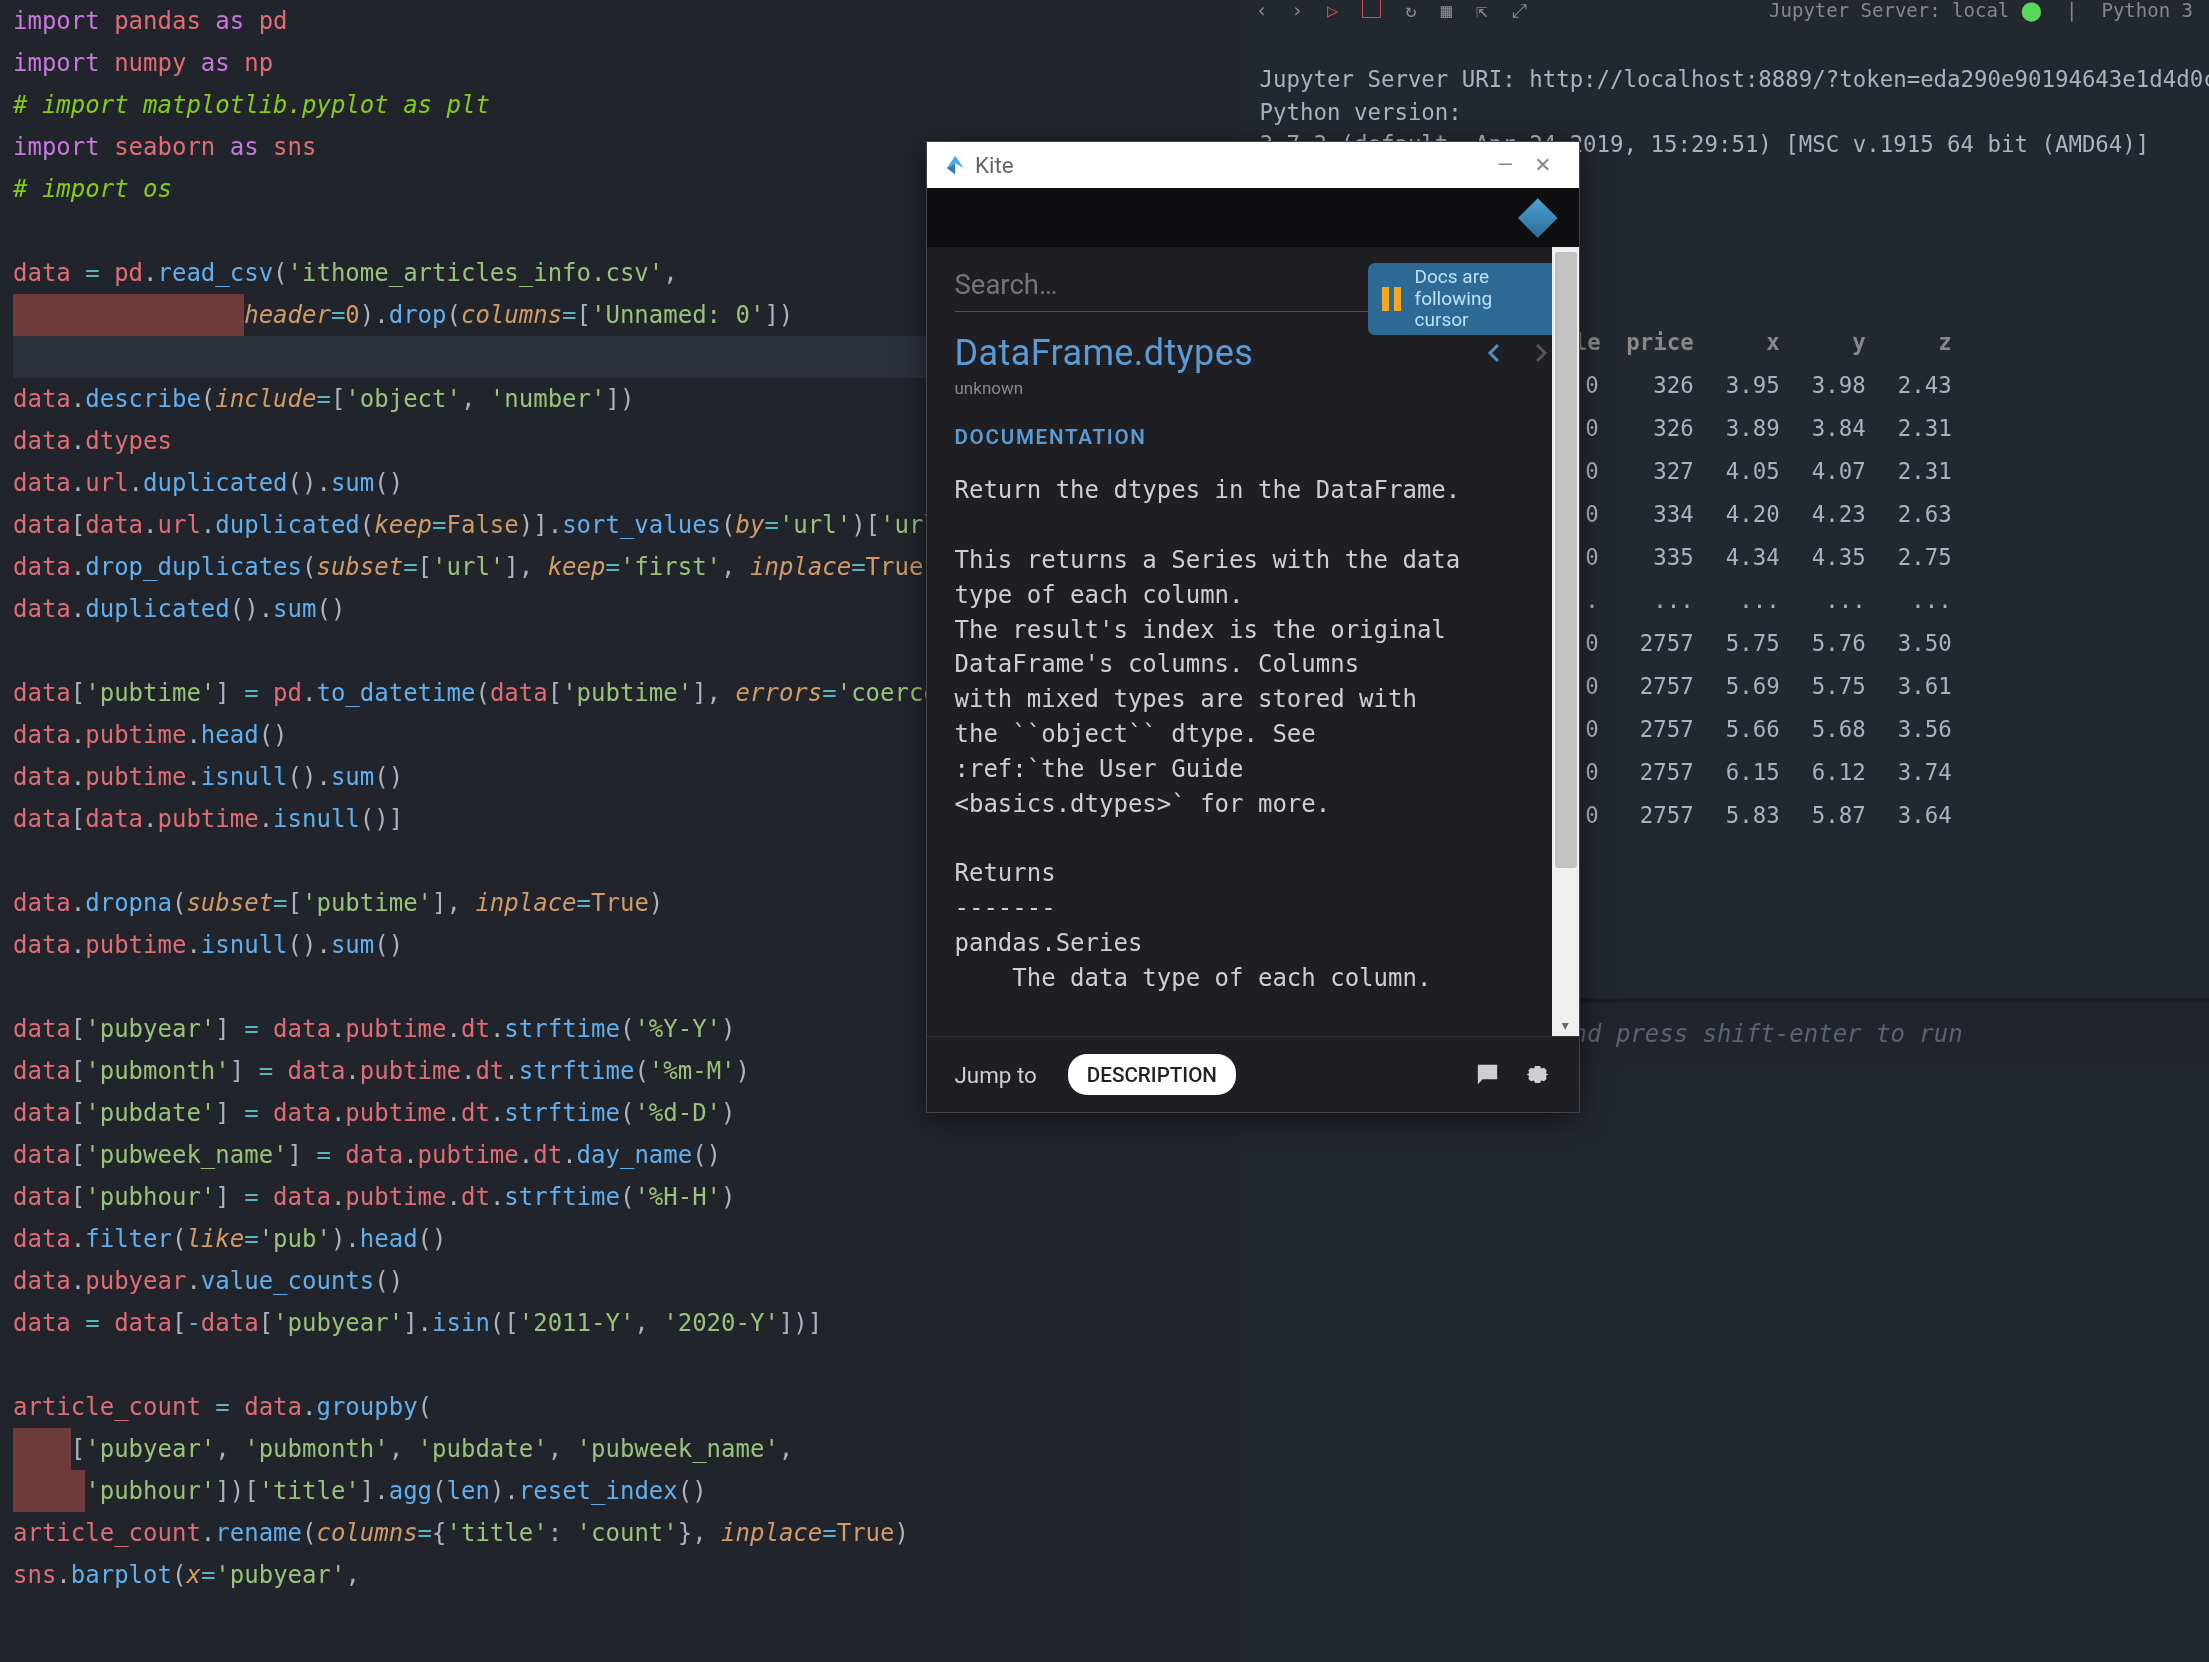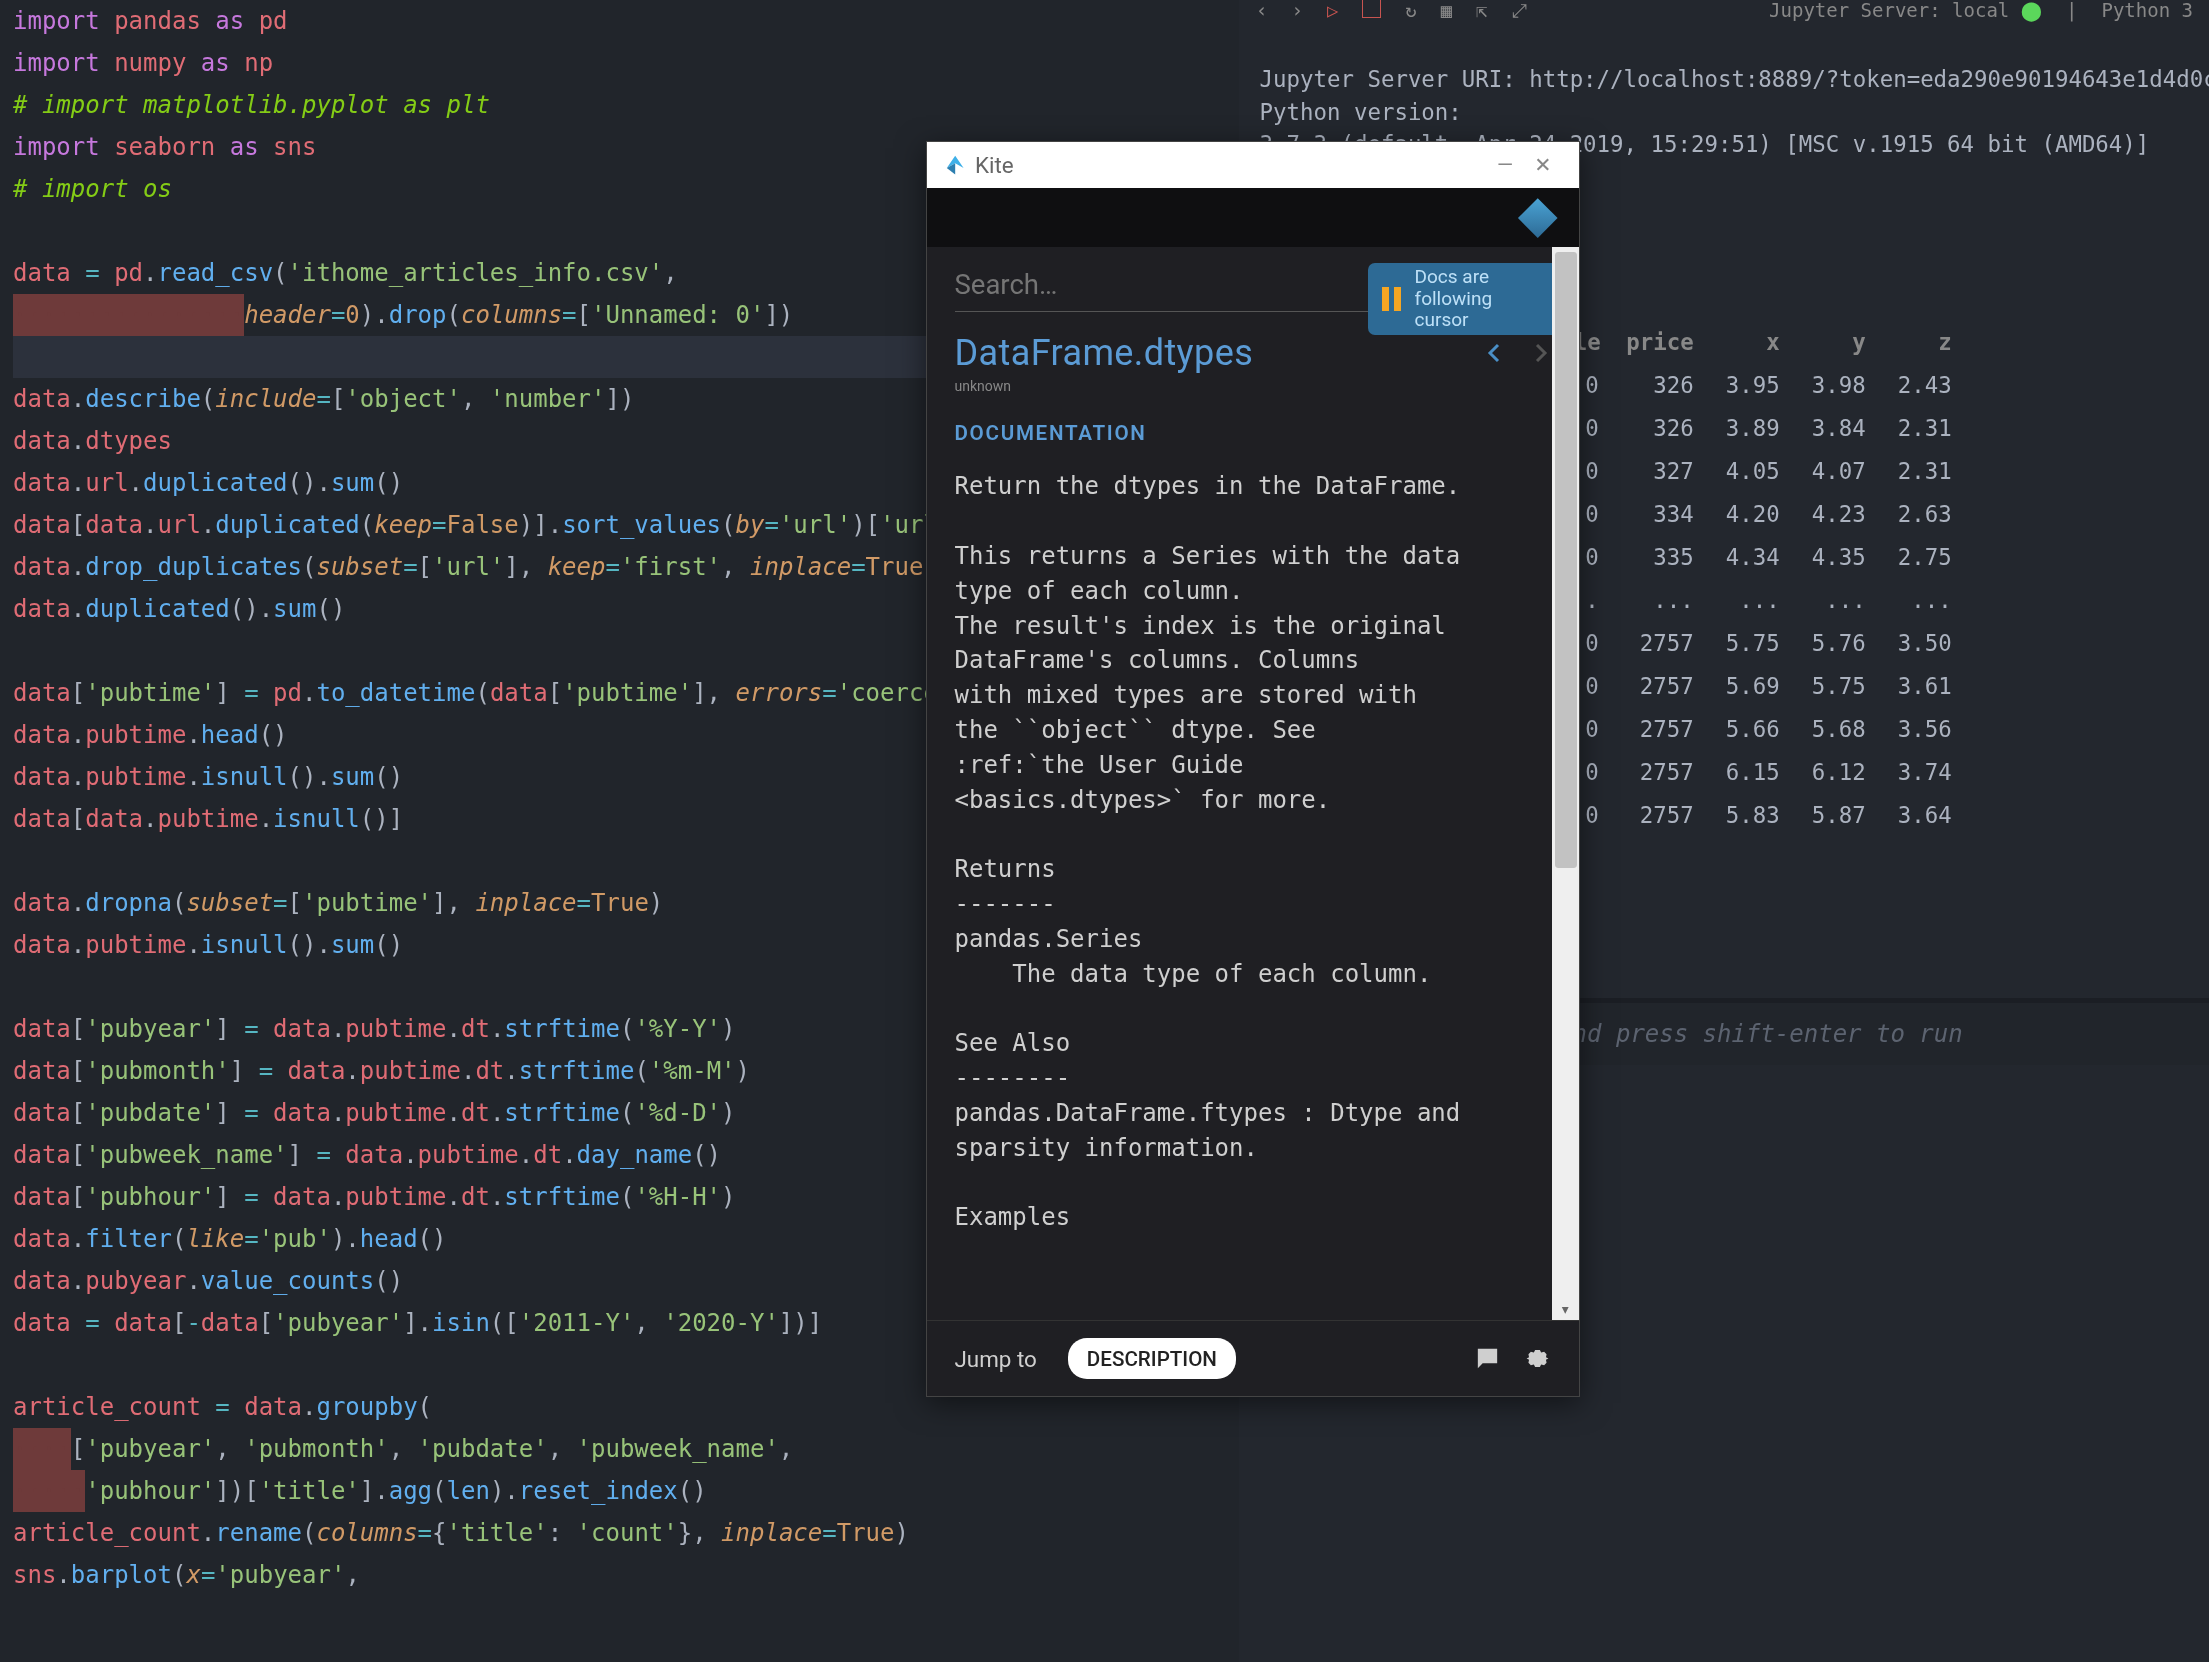--- a/index.html
+++ b/index.html
@@ -11,42 +11,42 @@
   overflow:hidden; position:relative;
 }
 .editor { position:absolute; left:0; top:0; width:1229px; height:1662px; padding:0 13px; }
 .editor .line { height:42px; line-height:42px; white-space:pre; position:relative; }
 .editor .line.hl { background:#2c313c;text-align:right; }
 .selbox { display:inline-block; background:#6e3a3a; color:#6e3a3a; }
 .kw{color:#c678dd;} .var{color:#e06c75;} .fn{color:#61afef;} .str{color:#98c379;} .num{color:#d19a66;} .op{color:#56b6c2;} .pn{color:#abb2bf;} .cmt{color:#84cc16;font-style:italic;} .const{color:#d19a66;} .prm{color:#d19a66;font-style:italic;text-align:center;} .attr{color:#e06c75;}
 .cursor { display:inline-block; width:1.7px; height:34px; background:#528bff; vertical-align:middle; }
 
 .kite {
-  position:absolute; left:926px; top:141px; width:654px; height:1256px;
+  position:absolute; left:926px; top:141px; width:654px; height:972px;
   background:#404040; border:0.9px solid #444; box-shadow:0 6.9px 27.5px rgba(0,0,0,.5);
   display:flex; flex-direction:column; font-family:-apple-system,Segoe UI,Roboto,sans-serif; color:#222;
 }
 .kite-titlebar { height:46px; display:flex; align-items:center; padding:0 17px; background:#fff; }
 .kite-logo { width:22.4px; height:22.4px; margin-right:8.6px; }
 .kite-title { font-size:22.4px; color:#666; flex:1; }
 .kite-winbtn { width:38px; text-align:center; color:#888; font-size:20.6px; }
 .kite-toolbar { height:59px; background:#0f0f11; display:flex; align-items:center; justify-content:flex-end; padding:0 13.8px; }
 .kite-diamond { width:27.5px; height:27.5px; transform:rotate(45deg); background:linear-gradient(135deg,#4aa3d4,#2d6a95); margin-right:13.8px; }
 .kite-body { flex:1; background:#1f1f23; padding:20.6px 27.5px 0 27.5px; position:relative; overflow:hidden; }
 .kite-search { display:flex; align-items:center; border-bottom:1.7px solid #555; padding-bottom:10.3px; margin-bottom:20.6px; }
 .kite-search input { flex:1; background:transparent; border:none; outline:none; color:#afafaf; font-size:27.5px; font-family:inherit; }
 .kite-search-icon { width:31px; height:31px; }
 .kite-follow { position:absolute; right:17px; top:15.5px; width:194px; height:72px; background:#2d6a95; border-radius:6.9px; display:flex; align-items:center; padding:0 13.8px; color:#bde0f7; font-size:19px; line-height:1.15; }
 .kite-follow .pause { width:19px; height:24px; margin-right:13.8px; display:flex; gap:5.2px; }
 .kite-follow .pause span { width:6.9px; height:24px; background:#f5a623; }
 .kite-symbol { display:flex; align-items:center; gap:17px; margin-bottom:3.4px; }
 .kite-symbol h1 { color:#5b9bd5; font-weight:400; font-size:36px; letter-spacing:0.4px; }
 .kite-nav { margin-left:auto; display:flex; gap:20.6px; }
 .kite-nav svg { width:24px; height:24px; }
-.kite-kind { color:#888; font-size:14px; margin-bottom:27.5px; }
+.kite-kind { color:#888; font-size:17px; margin-bottom:27.5px; }
 .kite-dochead { color:#5b9bd5; font-size:20.6px; letter-spacing:1.7px; margin-bottom:24px; font-weight:600; }
 .kite-doc { color:#cfcfcf; font-size:24px; line-height:1.45; font-family:'Consolas',monospace; white-space:pre-wrap; }
 .kite-scrollbar { position:absolute; right:0; top:0; width:27.5px; height:100%; background:#efefef; }
 .kite-thumb { position:absolute; right:1.7px; top:5.2px; width:22.4px; height:616px; background:#c2c2c2; border-radius:3.4px; }
 .kite-arrow { position:absolute; right:5.2px; width:17px; height:17px; color:#666; text-align:center; font-size:13.8px; }
 .kite-footer { height:76px; background:#1f1f23; border-top:0.9px solid #333; display:flex; align-items:center; padding:0 27.5px; }
 .kite-footer .jt { color:#cfcfcf; font-size:22.4px; margin-right:31px; }
 .kite-pill { background:#fff; color:#222; border-radius:19px; padding:8.6px 19px; font-size:20.6px; font-weight:500; }
 .kite-footer .icons { margin-left:auto; display:flex; gap:20.6px; }
 .kite-footer .icons svg { width:29px; height:29px; fill:#cfcfcf; }

